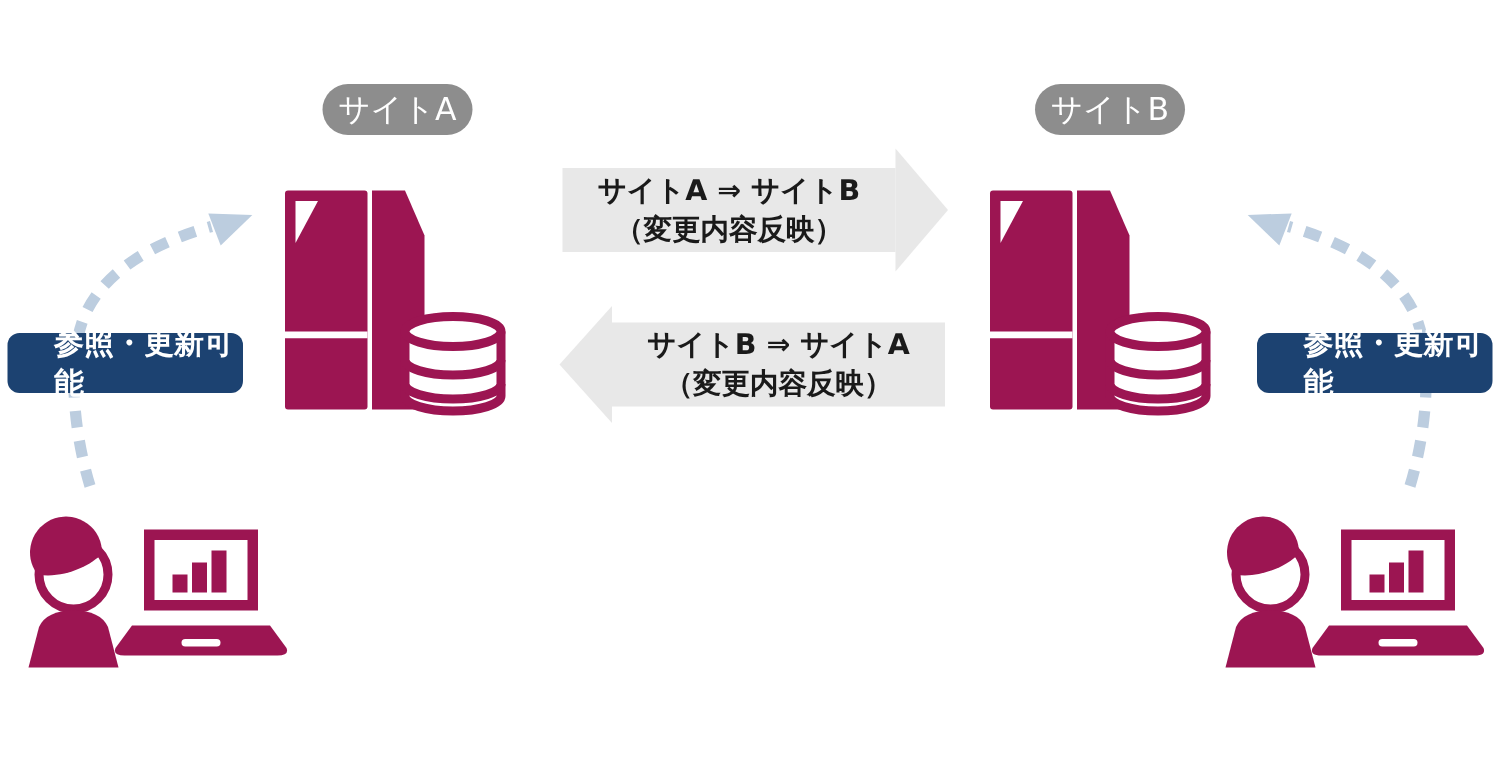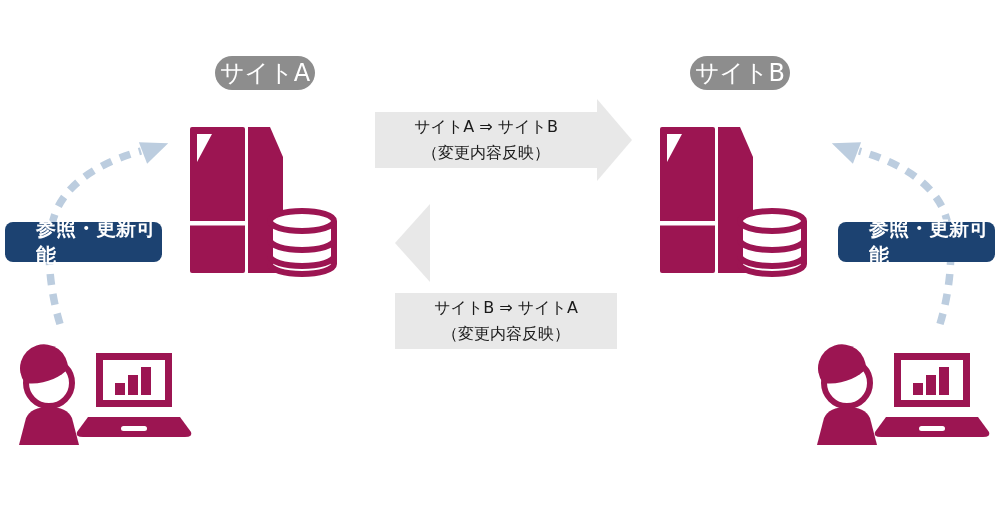--- a/index.html
+++ b/index.html
@@ -14,42 +14,42 @@
   .arc-layer { position: absolute; left: 0; top: 0; z-index: 1; }
   .dash-path { fill: none; stroke: var(--dash-blue); stroke-width: 7.5; stroke-dasharray: 11 9; }
   .dash-head { fill: var(--dash-blue); }
 
   .site-pill {
     position: absolute;
     width: 100px; height: 34px;
     background: var(--gray-pill);
     border-radius: 17px;
     color: #ffffff;
-    font-size: 24px;
+    font-size: 21px;
     display: flex; align-items: center; justify-content: center;
     z-index: 3;
   }
   .site-pill.a { left: 215px; top: 56px; }
   .site-pill.b { left: 690px; top: 56px; }
 
   .server-svg { position: absolute; z-index: 2; }
   .server-svg.a { left: 172px; top: 112px; }
   .server-svg.b { left: 642px; top: 112px; }
   .mr { fill: var(--maroon); }
   .wh { fill: #ffffff; }
   .cyl { stroke: var(--maroon); stroke-width: 6; }
 
   .sync-arrow { position: absolute; display: flex; z-index: 2; }
   .sync-arrow.top { left: 375px; top: 99px; }
-  .sync-arrow.bottom { left: 395px; top: 204px; flex-direction: column; }
+  .sync-arrow.bottom { left: 373px; top: 204px; }
   .arrow-body {
     width: 222px; height: 56px;
     background: var(--arrow-bg);
     color: var(--arrow-text);
-    font-size: 16px; font-weight: normal; line-height: 26px;
+    font-size: 19px; font-weight: bold; line-height: 26px;
     display: flex; flex-direction: column; align-items: center; justify-content: center;
     text-align: center;
   }
   .sync-arrow.top .arrow-body { margin-top: 13px; }
   .sync-arrow.bottom .arrow-body { margin-top: 11px; }
   .head-right {
     width: 0; height: 0;
     border-top: 41px solid transparent;
     border-bottom: 41px solid transparent;
     border-left: 35px solid var(--arrow-bg);

